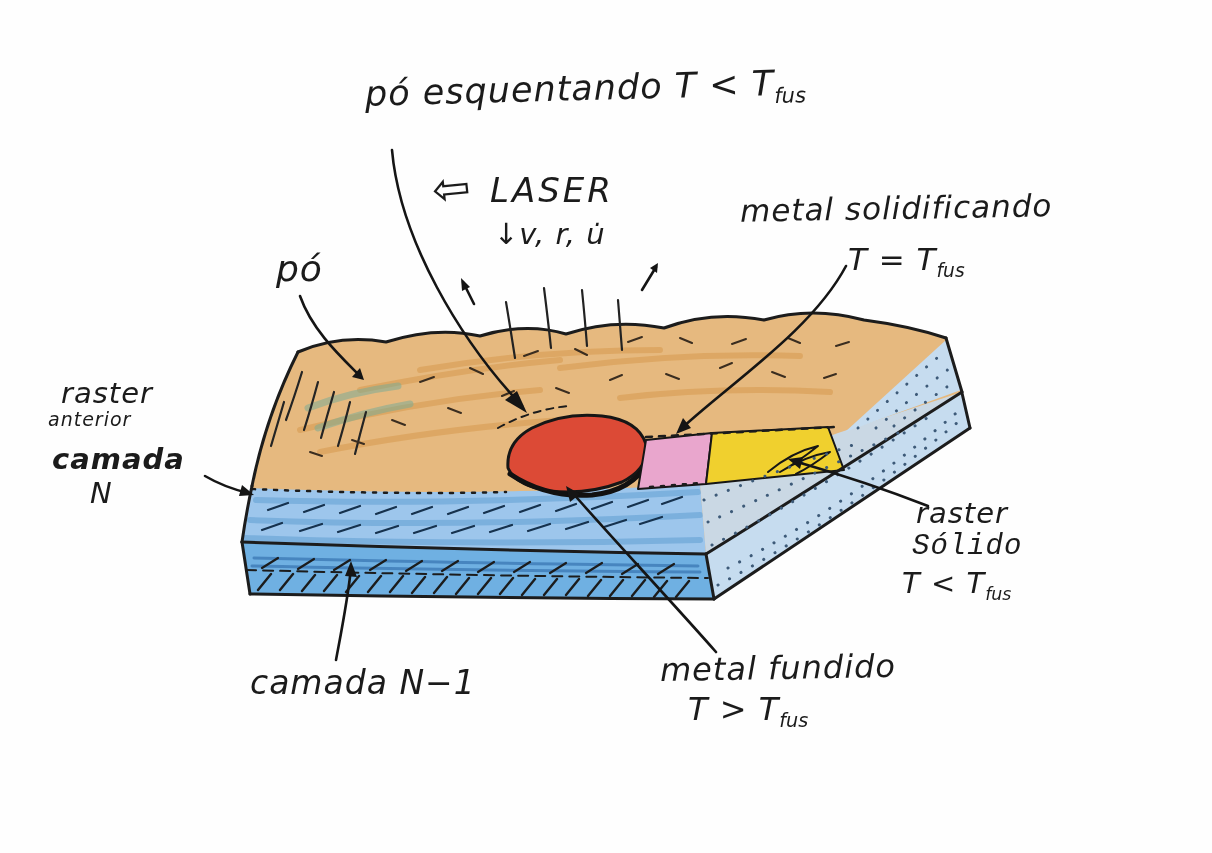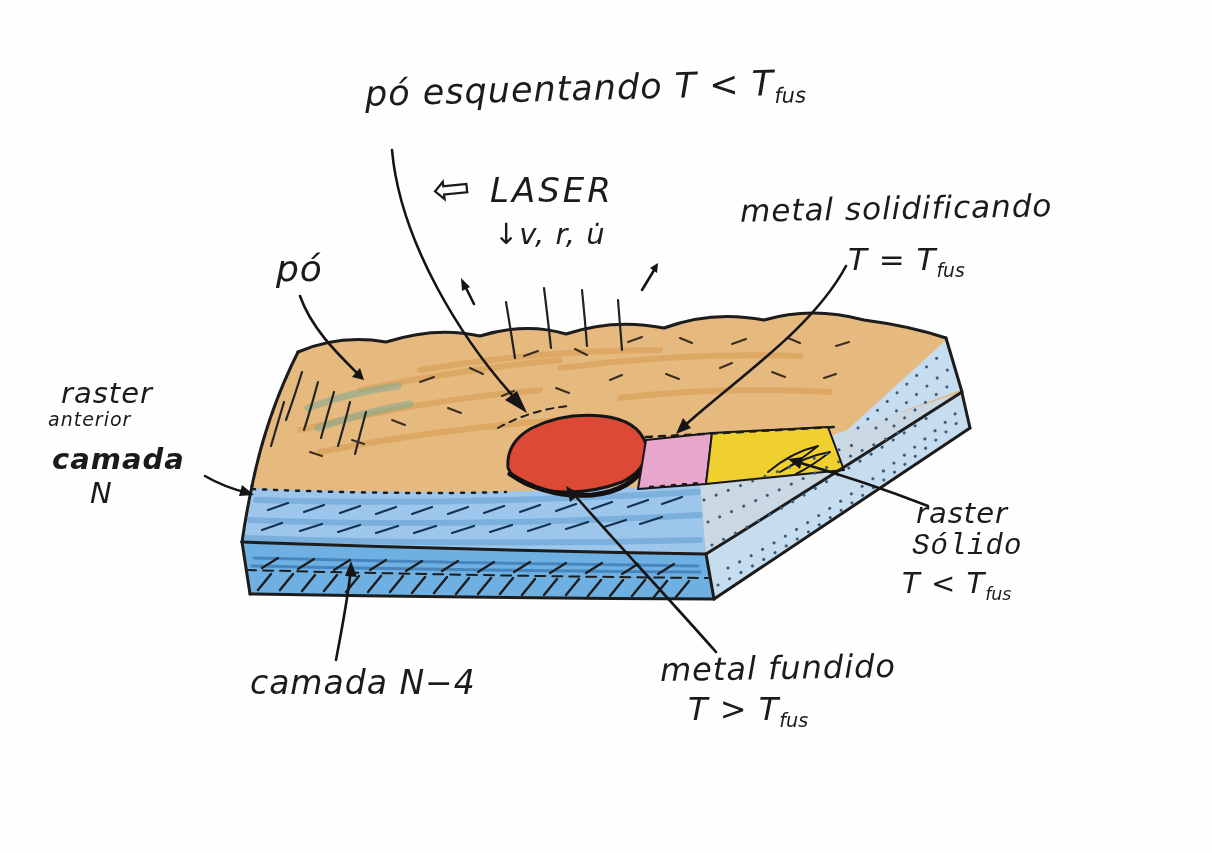--- a/index.html
+++ b/index.html
@@ -142,20 +142,20 @@
 <div class="lbl" style="left:48px;top:410px;font-size:19px;">anterior</div>
 <div class="lbl" style="left:52px;top:444px;font-size:29px;font-weight:bold;">camada</div>
 <div class="lbl" style="left:90px;top:478px;font-size:29px;">N</div>
 
 <div class="lbl" style="left:916px;top:498px;font-size:29px;">raster</div>
 <div class="lbl" style="left:912px;top:532px;font-size:29px;font-family:Liberation Mono, monospace;">Sólido</div>
 <div class="lbl" style="left:902px;top:568px;font-size:29px;text-align:right;">
   <span>T &lt; T</span><sub>fus</sub>
 </div>
 
-<div class="lbl" style="left:250px;top:666px;font-size:33px;">camada N−4</div>
+<div class="lbl" style="left:250px;top:666px;font-size:33px;">camada N−1</div>
 
 <div class="lbl" style="left:660px;top:652px;font-size:32px;transform:rotate(-1deg);">metal fundido</div>
 <div class="lbl" style="left:688px;top:693px;font-size:32px;">
   <span>T &gt; T</span><sub>fus</sub>
 </div>
 
 </div>
 
 </body></html>

